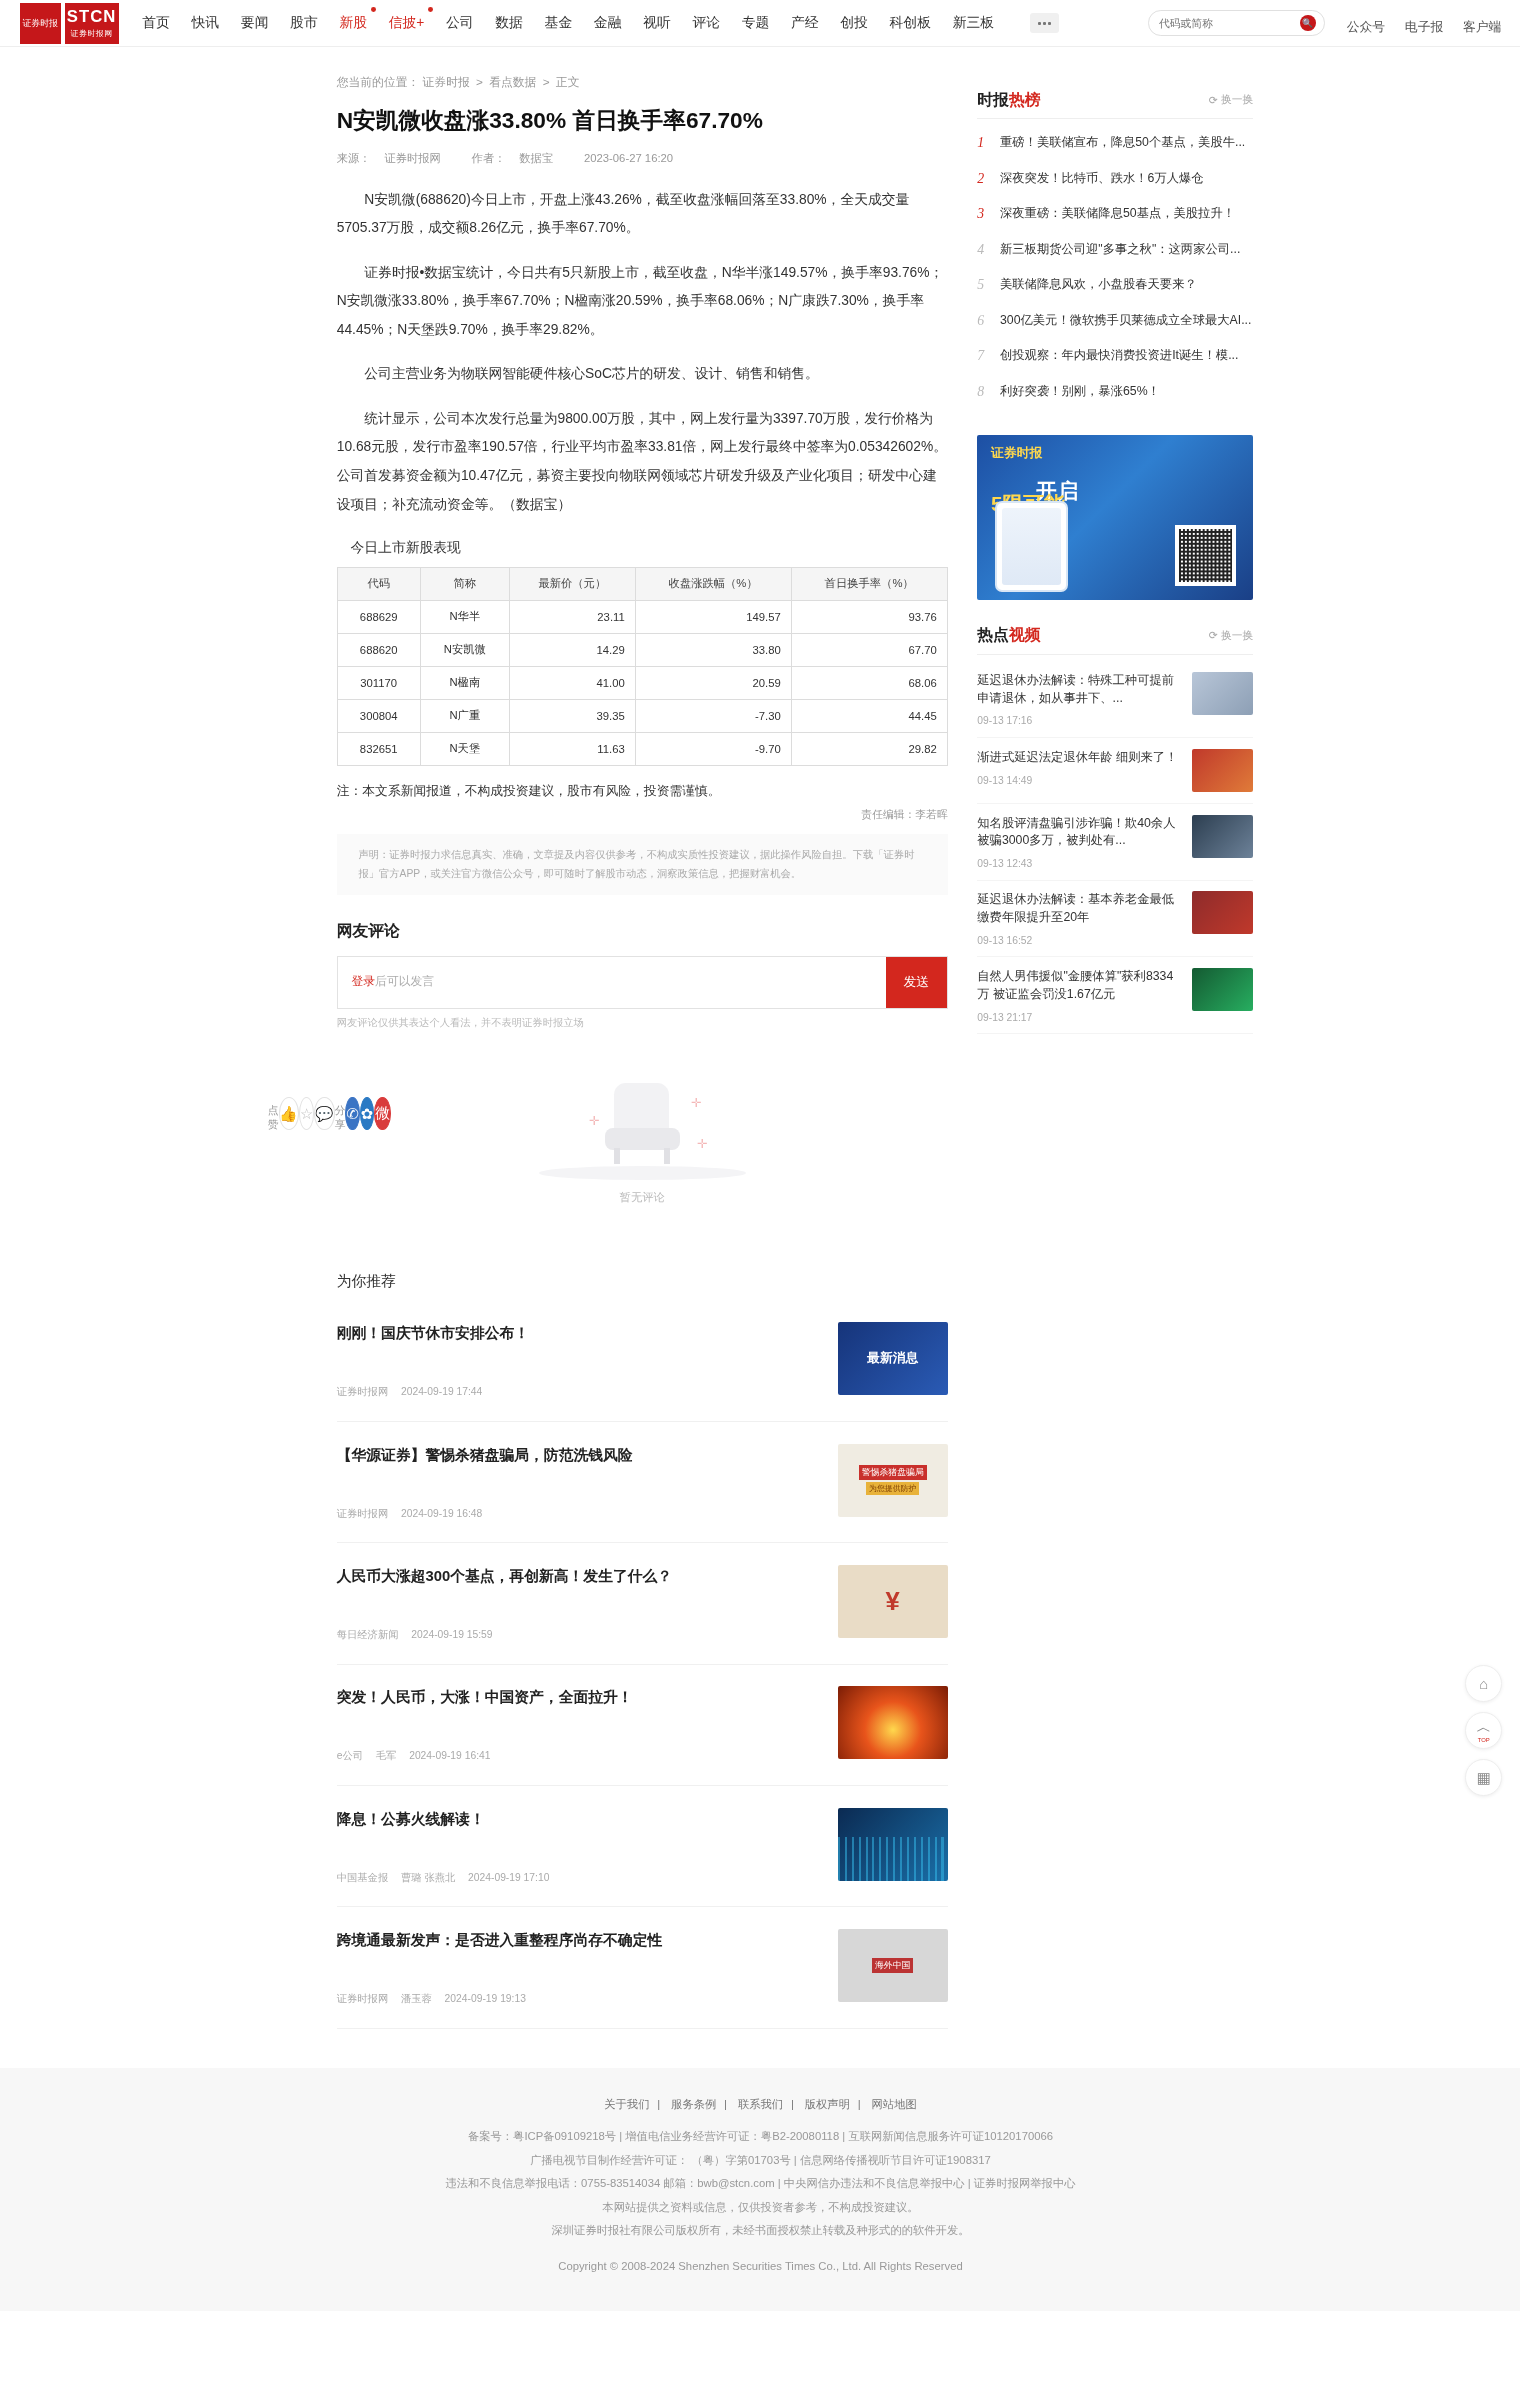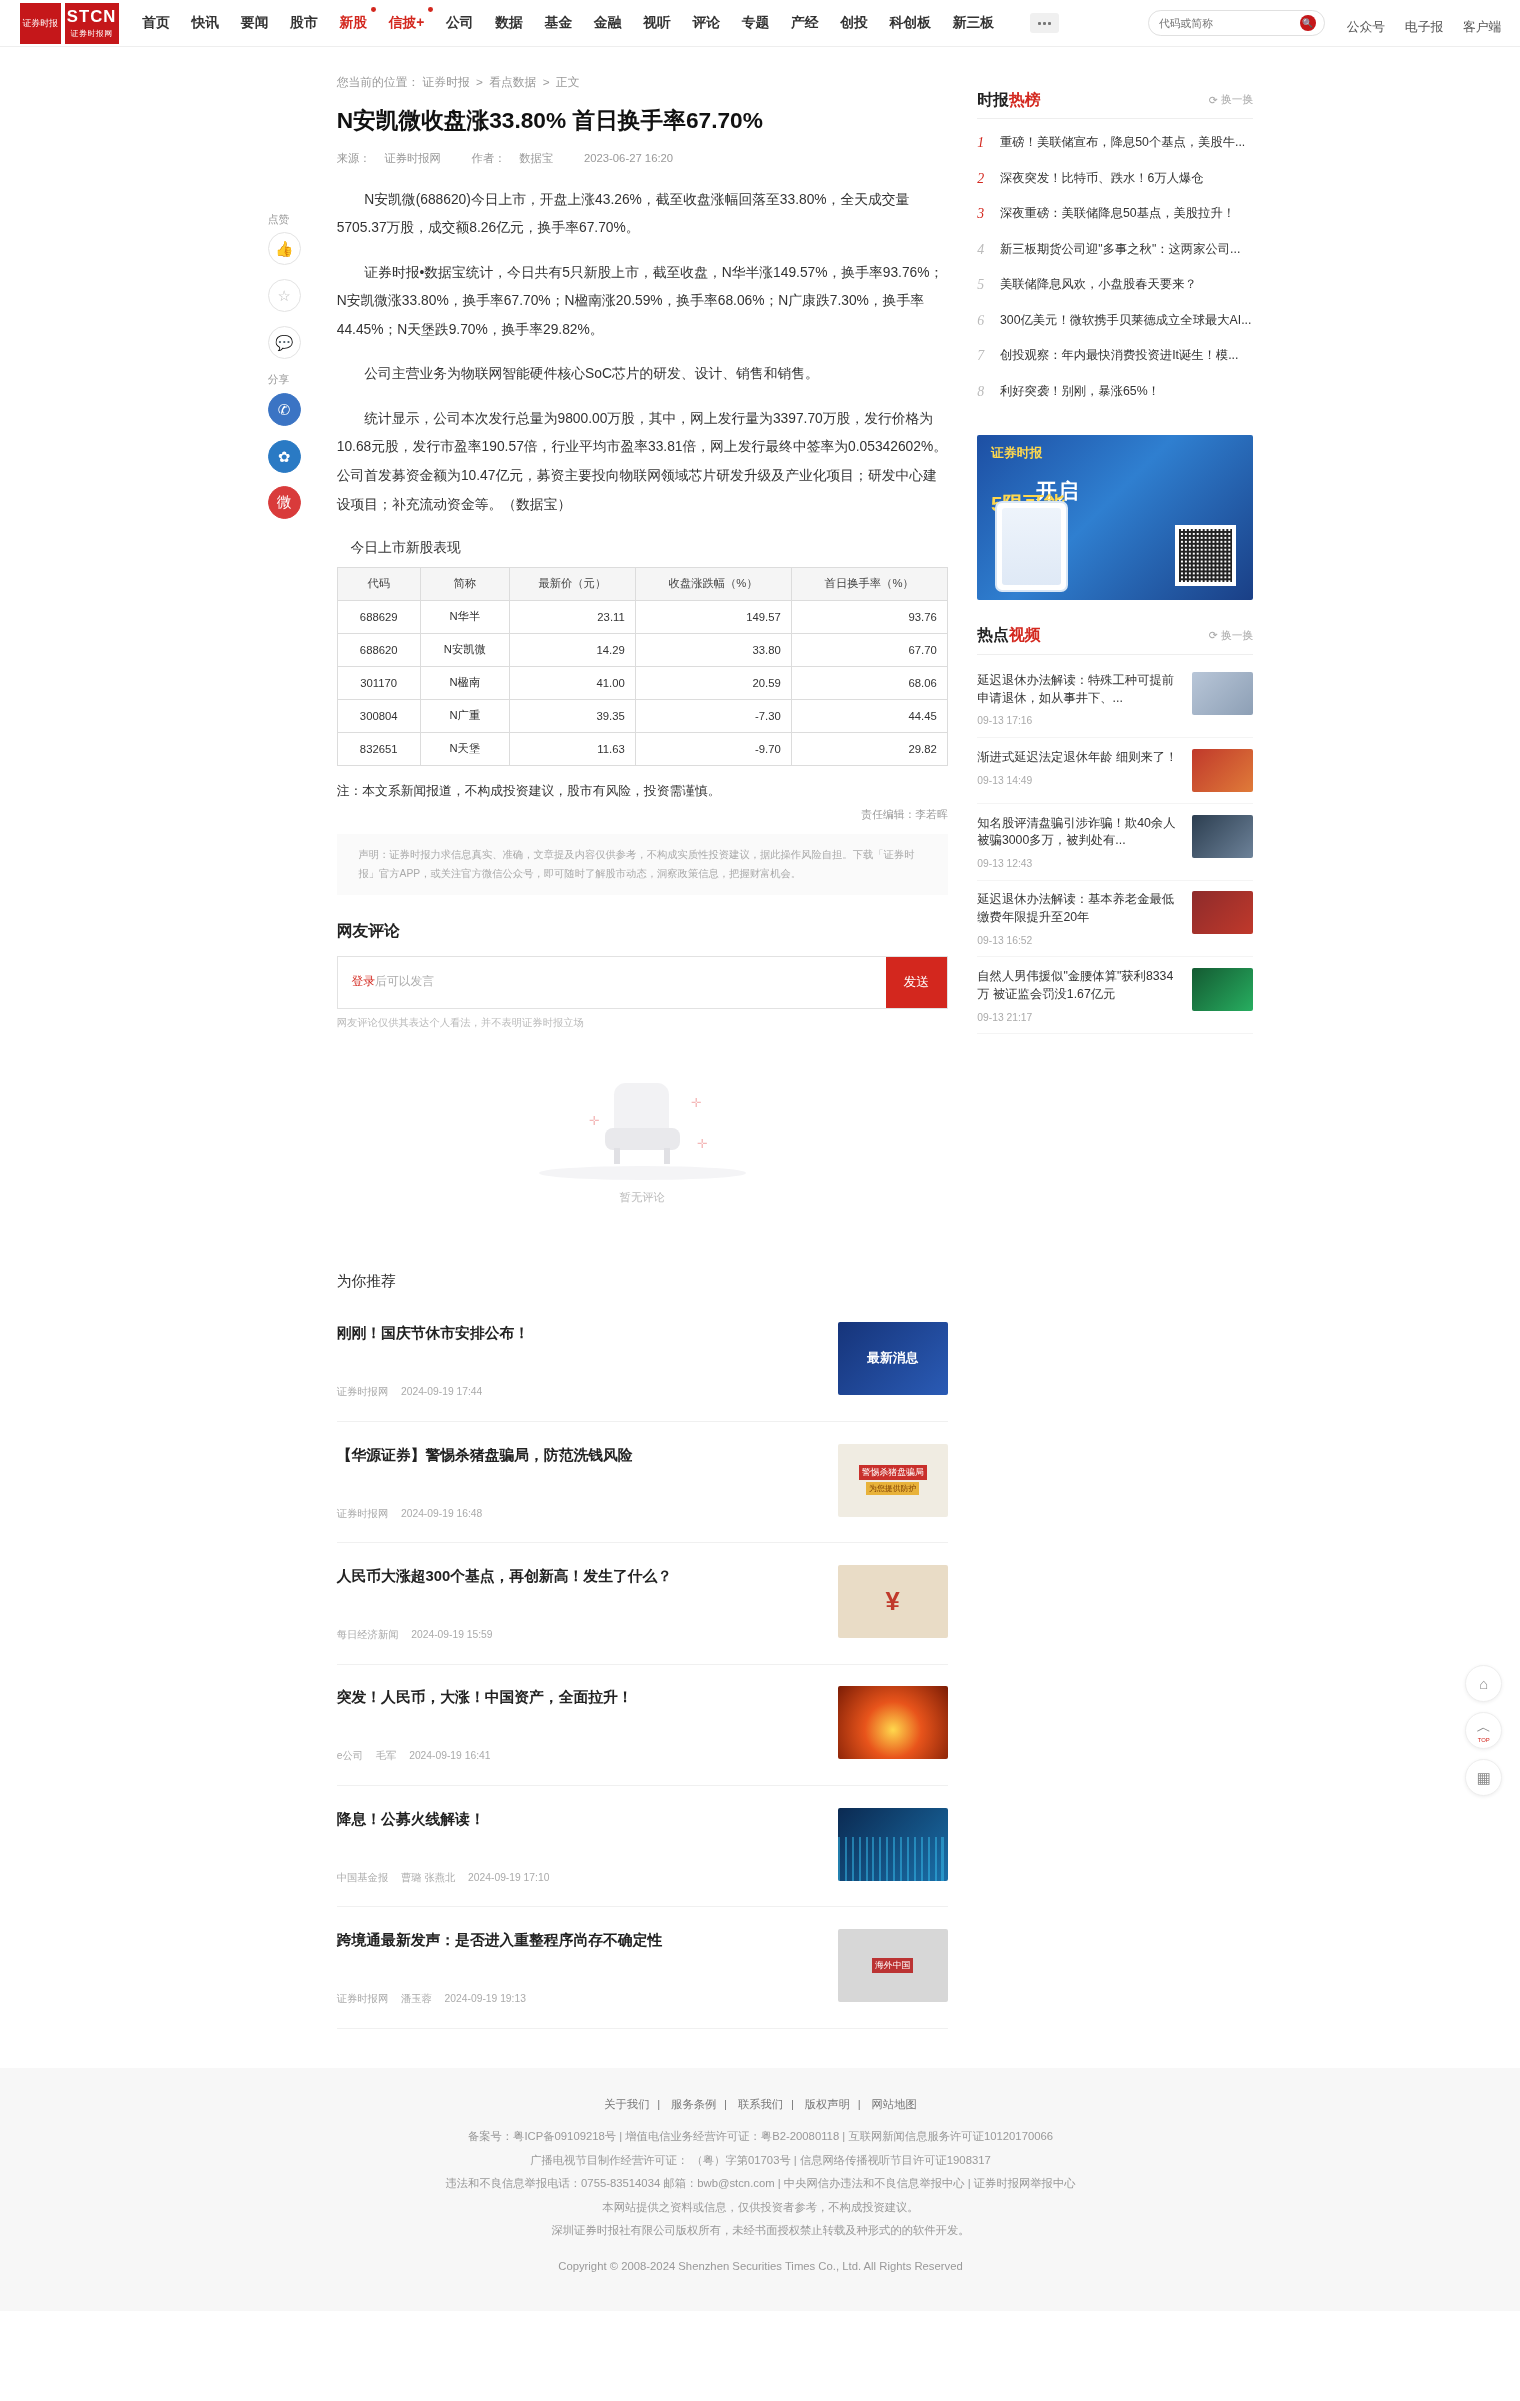--- a/index.html
+++ b/index.html
@@ -35,21 +35,21 @@
   }
   .logo-stcn {
     width: 54px; height: 41px;
     background: #c5171a;
     color: #fff;
     display:flex; flex-direction:column; align-items:center; justify-content:center;
     margin-right: 21.7px;
   }
   .logo-stcn .big { font-size: 16.7px; font-weight: bold; letter-spacing: 1px; }
   .logo-stcn .small { font-size: 7.9px; letter-spacing: 0.5px; margin-top: 1px;}
-  .nav { display: flex; align-items: center; gap: 17.7px; font-size: 13.8px; color: #333; font-weight: bold; }
+  .nav { display: flex; align-items: center; gap: 17.7px; font-size: 13.8px; color: #333; }
   .nav .item { position: relative; padding: 3.9px 2px; cursor: pointer; white-space: nowrap; }
   .nav .item.hot { color: #d3271e; }
   .nav .item.hot::after {
     content: "";
     position: absolute; top: -3px; right: -6.9px;
     width: 4.9px; height: 4.9px; background: #d3271e; border-radius: 50%;
   }
   .nav-grid {
     margin-left: 15.8px;
     width: 29.6px; height: 19.7px;
@@ -89,21 +89,21 @@
   .page { width: 1521px; }
   .content-wrap {
     display: flex;
     padding: 27.6px 0 0 0;
     justify-content: center;
     gap: 0;
   }
   .left-icons {
     width: 69px;
     padding-top: 138px;
-    display: flex; flex-direction: column; align-items: flex-start;
+    display: flex; flex-direction: row; align-items: center;
     font-size: 10.8px; color: #999;
   }
   .left-icons .lbl { font-size: 10.8px; color:#999; margin-bottom: 5.9px;}
   .circ {
     width: 33px; height: 33px; border-radius: 50%;
     border: 1px solid #e3e3e3;
     display:flex;align-items:center;justify-content:center;
     margin-bottom: 13.8px;
     color: #bbb; font-size: 14.8px;
     background: #fff;

